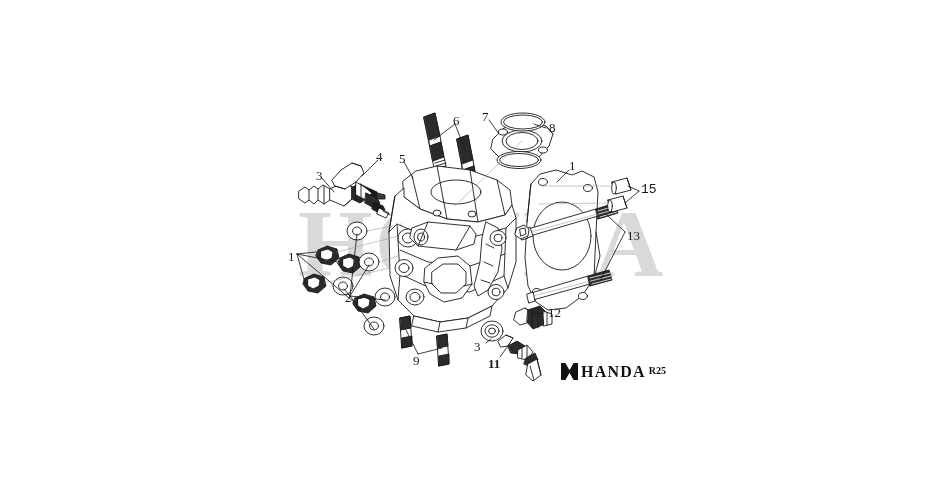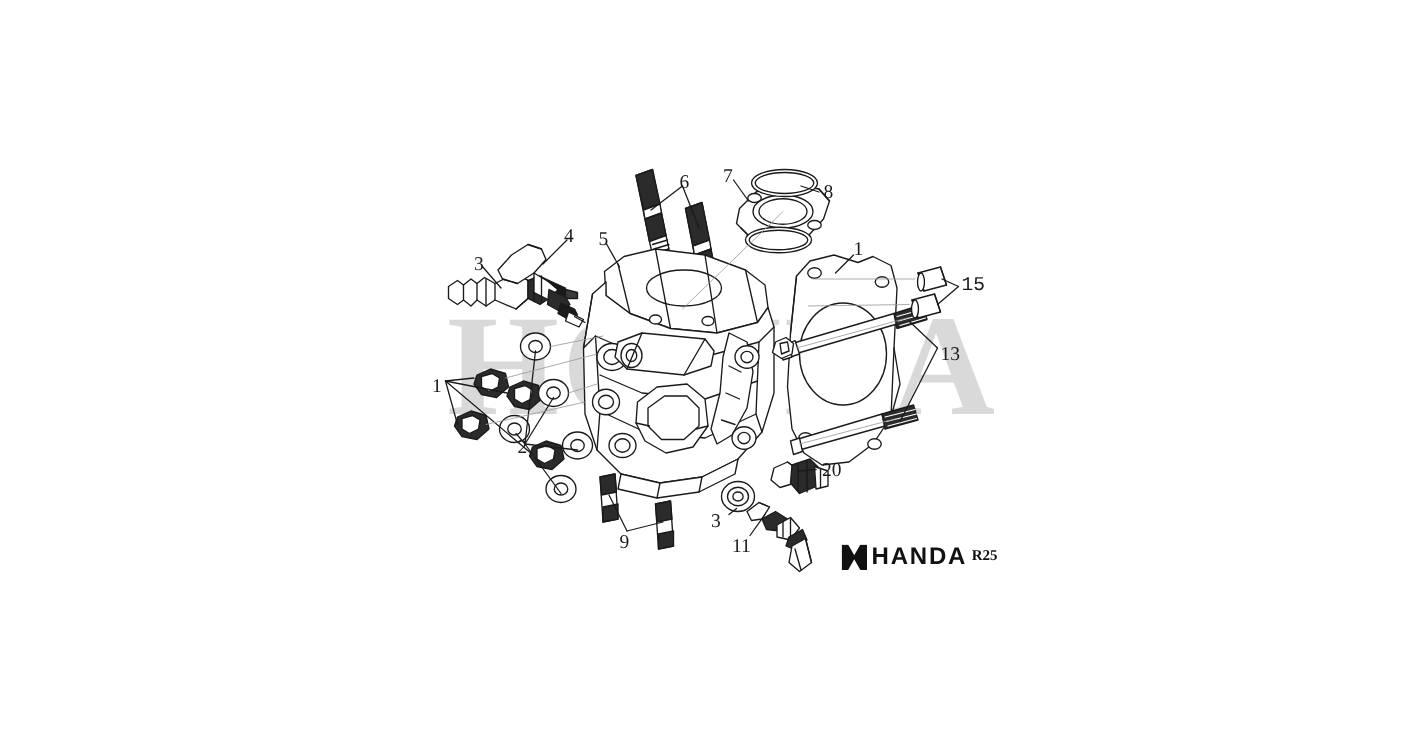--- a/index.html
+++ b/index.html
@@ -8,21 +8,21 @@
   #stage{position:relative;width:936px;height:492px;background:#ffffff;}
   svg.layer{position:absolute;left:0;top:0;width:936px;height:492px;}
   .callout{position:absolute;font-family:"Liberation Serif",serif;
            font-size:13px;color:#1a1a1a;line-height:1;white-space:nowrap;}
   .wm{position:absolute;font-family:"Liberation Serif",serif;
       font-weight:bold;color:#d9d9d9;letter-spacing:2px;
       font-size:96px;line-height:1;user-select:none;}
   .brand{position:absolute;display:flex;align-items:flex-end;gap:3px;}
   .brand .mark{width:17px;height:17px;background:#111;
       clip-path:polygon(0% 0%,26% 0%,50% 42%,74% 0%,100% 0%,100% 100%,74% 100%,50% 58%,26% 100%,0% 100%);}
-  .brand .word{font-family:Liberation Sans, sans-serif;font-weight:bold;
+  .brand .word{font-family:Liberation Serif, serif;font-weight:bold;
       font-size:16px;letter-spacing:1.2px;color:#111;line-height:1;}
   .brand .sup{font-family:"Liberation Serif",serif;font-weight:bold;
       font-size:10px;color:#111;line-height:1;position:relative;top:-4px;}
 </style>
 </head>
 <body>
 
 <div id="stage">
 
   <div class="wm" id="wm" style="left: 298px; top: 196px; color: rgb(217, 217, 217);">HONDA</div>
@@ -321,22 +321,22 @@
   <div class="callout" style="left:288px;top:250px;">1</div>
   <div class="callout" style="left:345px;top:291px;">2</div>
   <div class="callout" style="left:316px;top:169px;">3</div>
   <div class="callout" style="left:376px;top:150px;">4</div>
   <div class="callout" style="left:399px;top:152px;">5</div>
   <div class="callout" style="left:453px;top:114px;">6</div>
   <div class="callout" style="left:482px;top:110px;">7</div>
   <div class="callout" style="left:549px;top:121px;">8</div>
   <div class="callout" style="left:413px;top:354px;">9</div>
   <div class="callout" style="left:474px;top:340px;">3</div>
-  <div class="callout" style="left:488px;top:357px;">11</div>
-  <div class="callout" style="left:548px;top:306px;">20</div>
+  <div class="callout" style="left:488px;top:357px;font-weight:bold;">11</div>
+  <div class="callout" style="left:548px;top:306px;">12</div>
   <div class="callout" style="left:627px;top:229px;">13</div>
   <div class="callout" style="left:569px;top:159px;">1</div>
   <div class="callout" style="left:641px;top:183px;font-family:Liberation Mono, monospace;">15</div>
 
   <div class="brand" style="left:561px;top:363px;">
     <span class="mark"></span>
     <span class="word">HANDA</span>
     <span class="sup">R25</span>
   </div>
 

